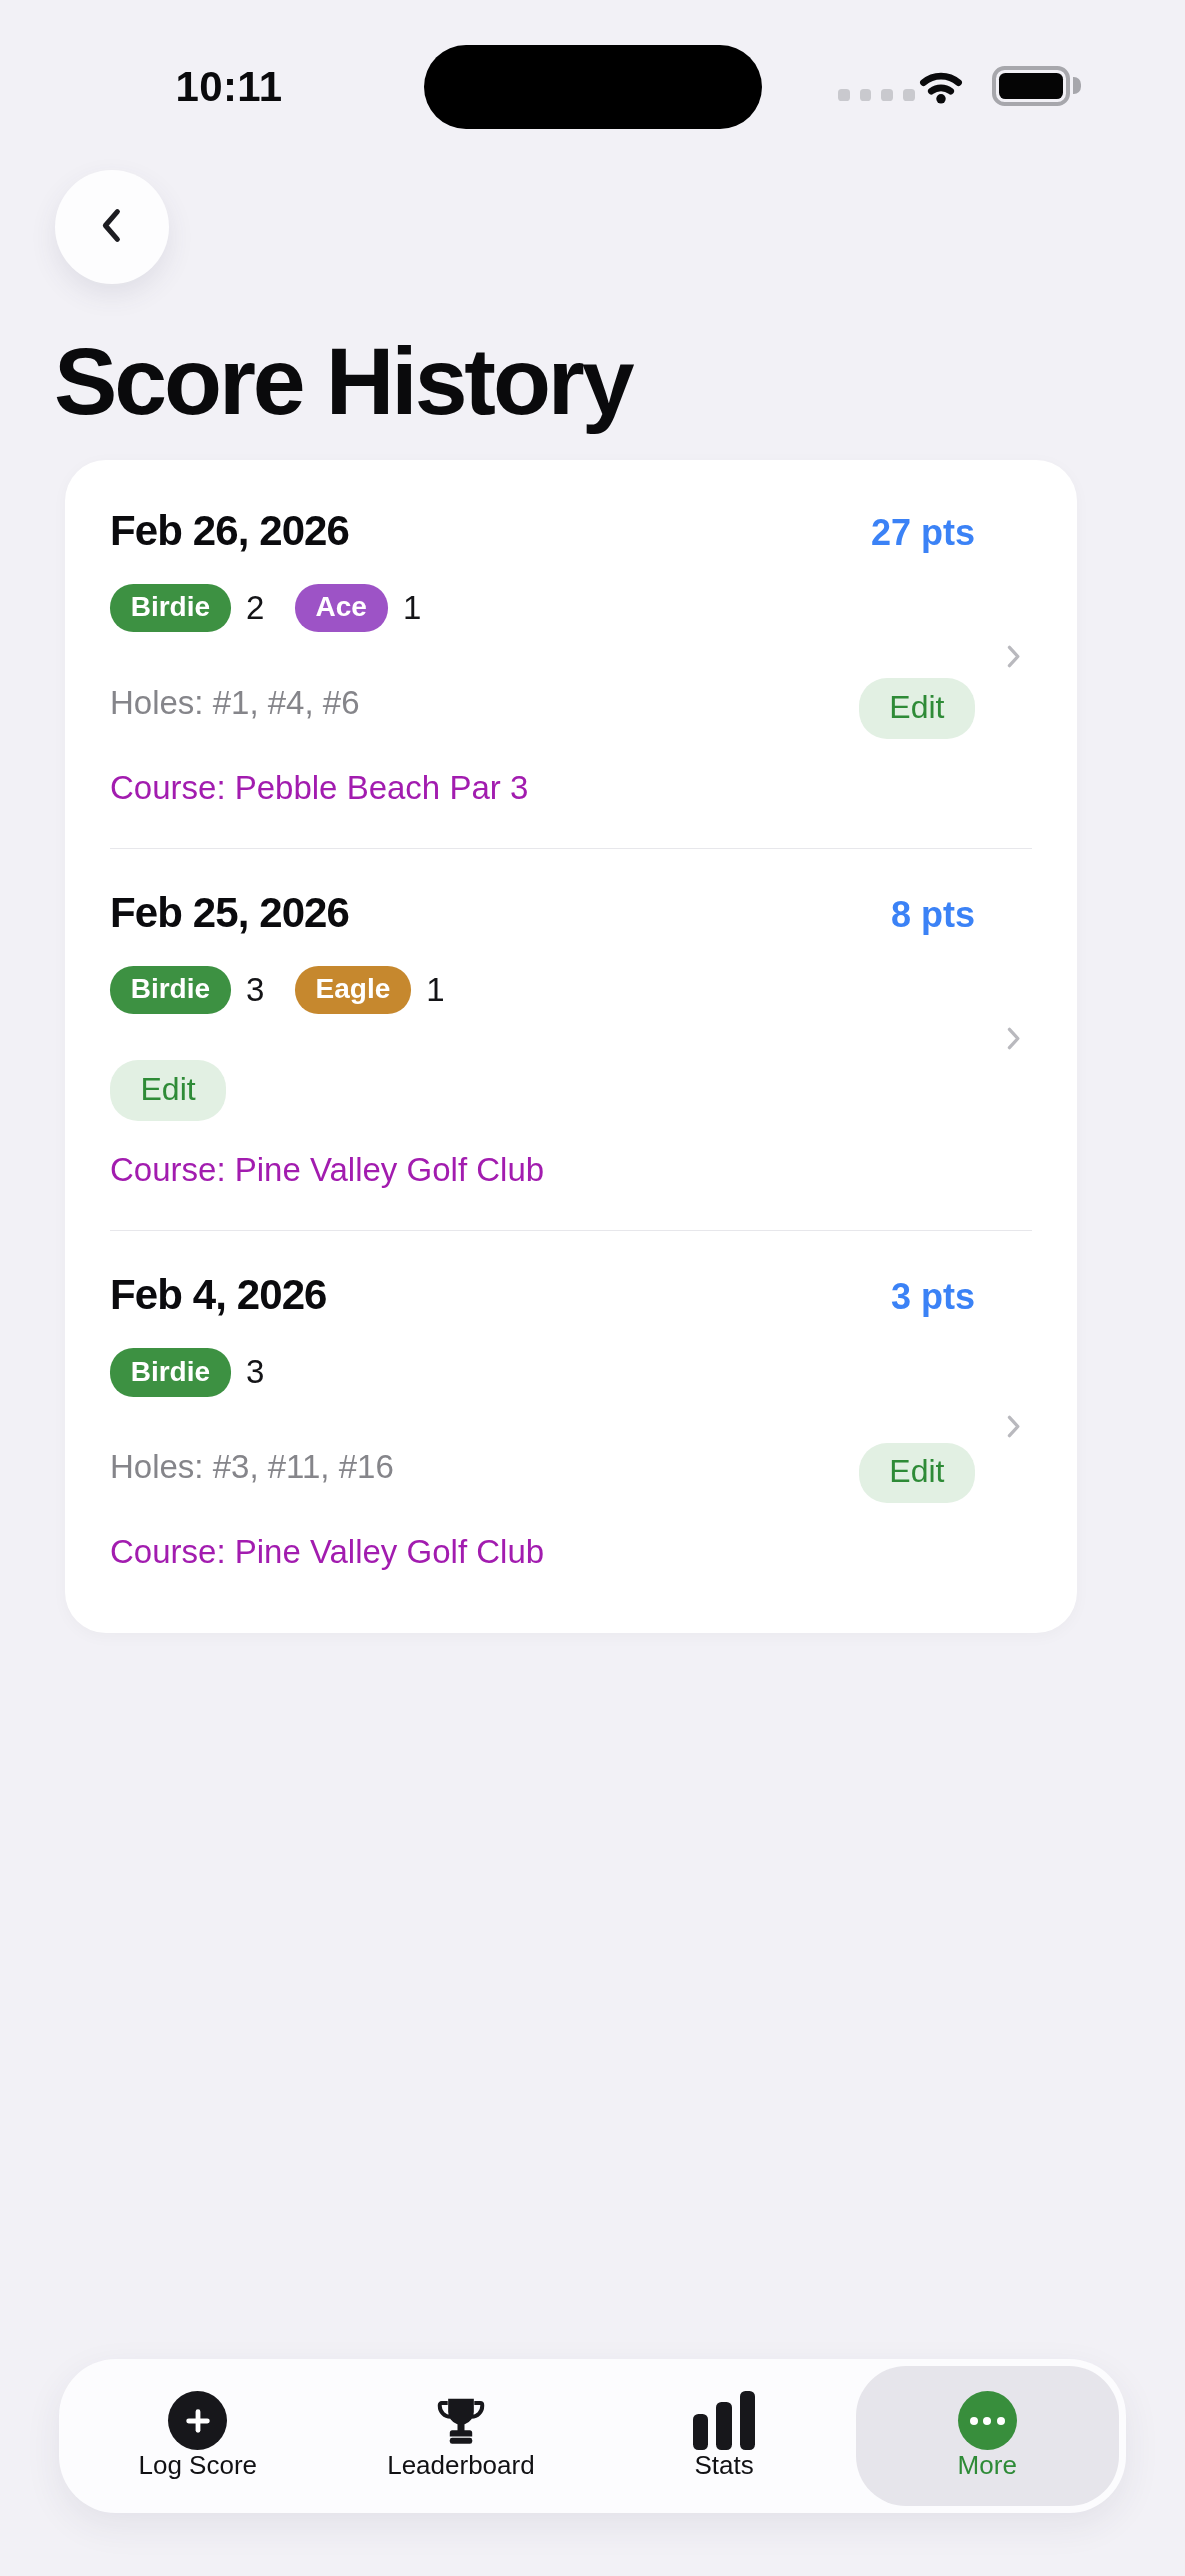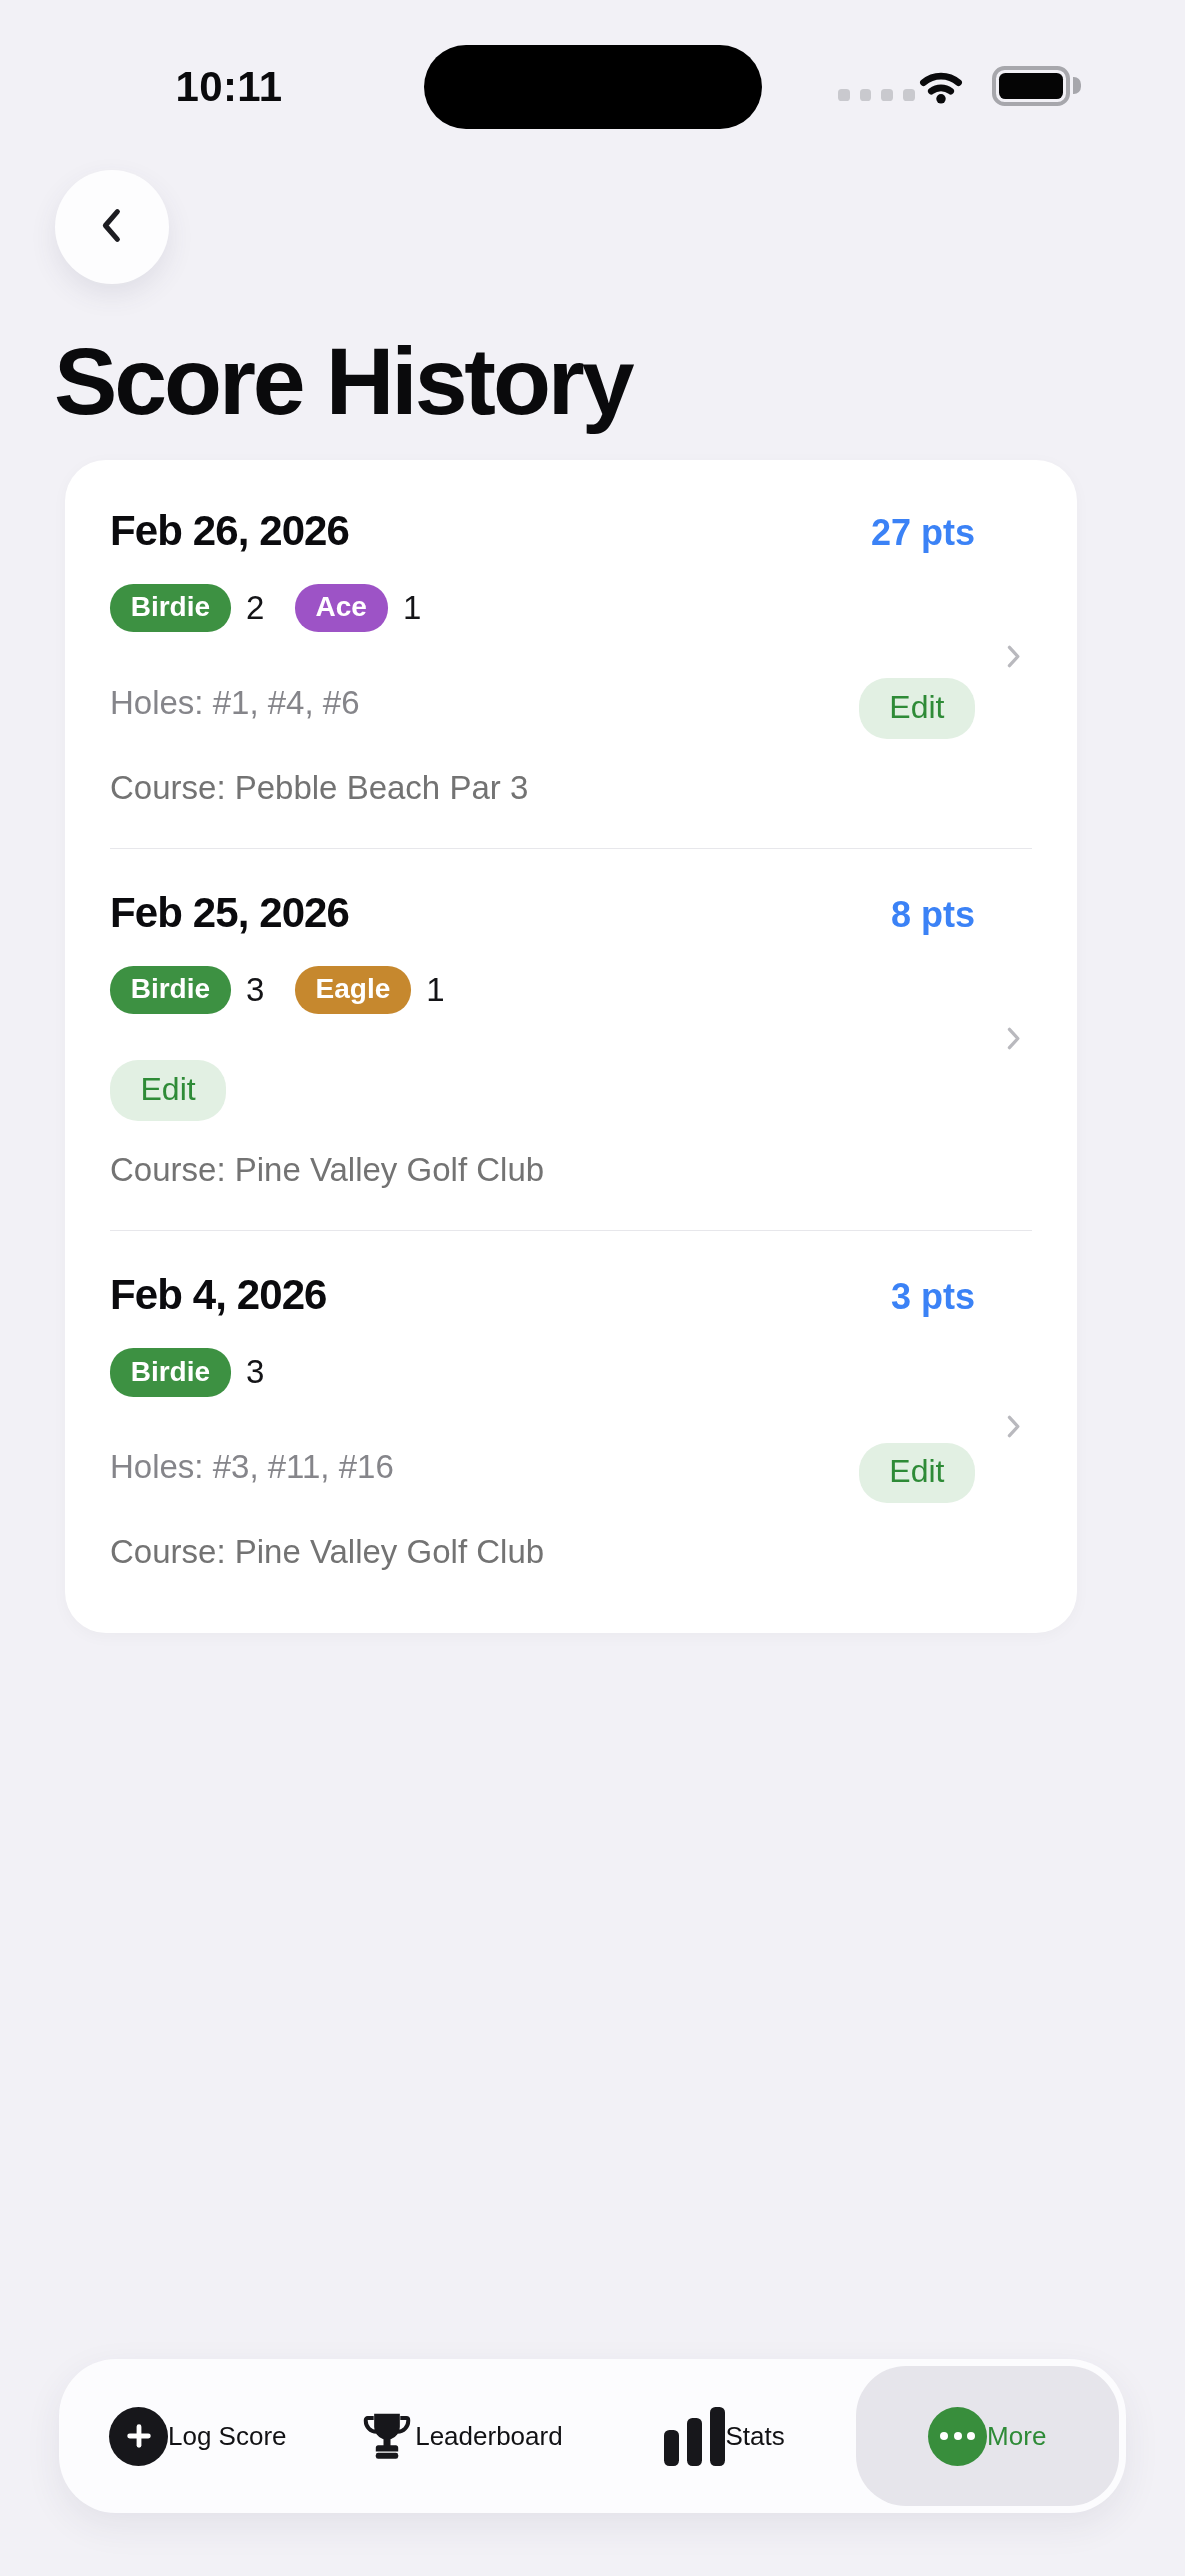--- a/index.html
+++ b/index.html
@@ -66,33 +66,33 @@
   .badge[data-variant="eagle"]  { background:#c6882e; }
   .badge-count { font-size:33px; color:#141417; }
 
   .entry-mid { display:flex; justify-content:space-between; align-items:center; margin-top:34px;gap:27px; }
   .entry-holes { font-size:33px; color:#85858a; }
   .edit-btn {
     background:#e2f0e3; color:#2e8b37; border:none; cursor:pointer;
     font-family:inherit; font-size:32px; font-weight:500;
     padding:10.8px 30.5px 12.6px; border-radius:28px;margin-top:12px;
   }
-  .entry-course { margin-top:30.5px; font-size:33px; color:#737373; }
+  .entry-course { margin-top:30.5px; font-size:33px; color:#a21caf; }
   .entry-chevron {
     position:absolute; right:3.6px; top:50%; transform:translateY(-50%);
   }
 
   
   .tab-bar {
     position:absolute; left:59px; top:2359px; width:1067px; height:154px;
     background:#fcfcfe; border-radius:57px; display:flex; padding:7.2px;
     box-shadow:0 12.6px 36px rgba(50,50,80,0.08);
   }
   .tab-item {
-    flex:1; display:flex; flex-direction:row; align-items:center; justify-content:center;
+    flex:1; display:flex; flex-direction:column; align-items:center; justify-content:center;
     gap:0; border-radius:50px; cursor:pointer;
   }
   .tab-item.active { background:#e6e5eb; }
   .tab-label { font-size:26px; color:#111114; }
   .tab-item.active .tab-label { color:#2e8b37; }
 
   .icon-plus-circle {
     width:59px; height:59px; border-radius:50%; background:#17171b;
     display:flex; align-items:center; justify-content:center;
   }

